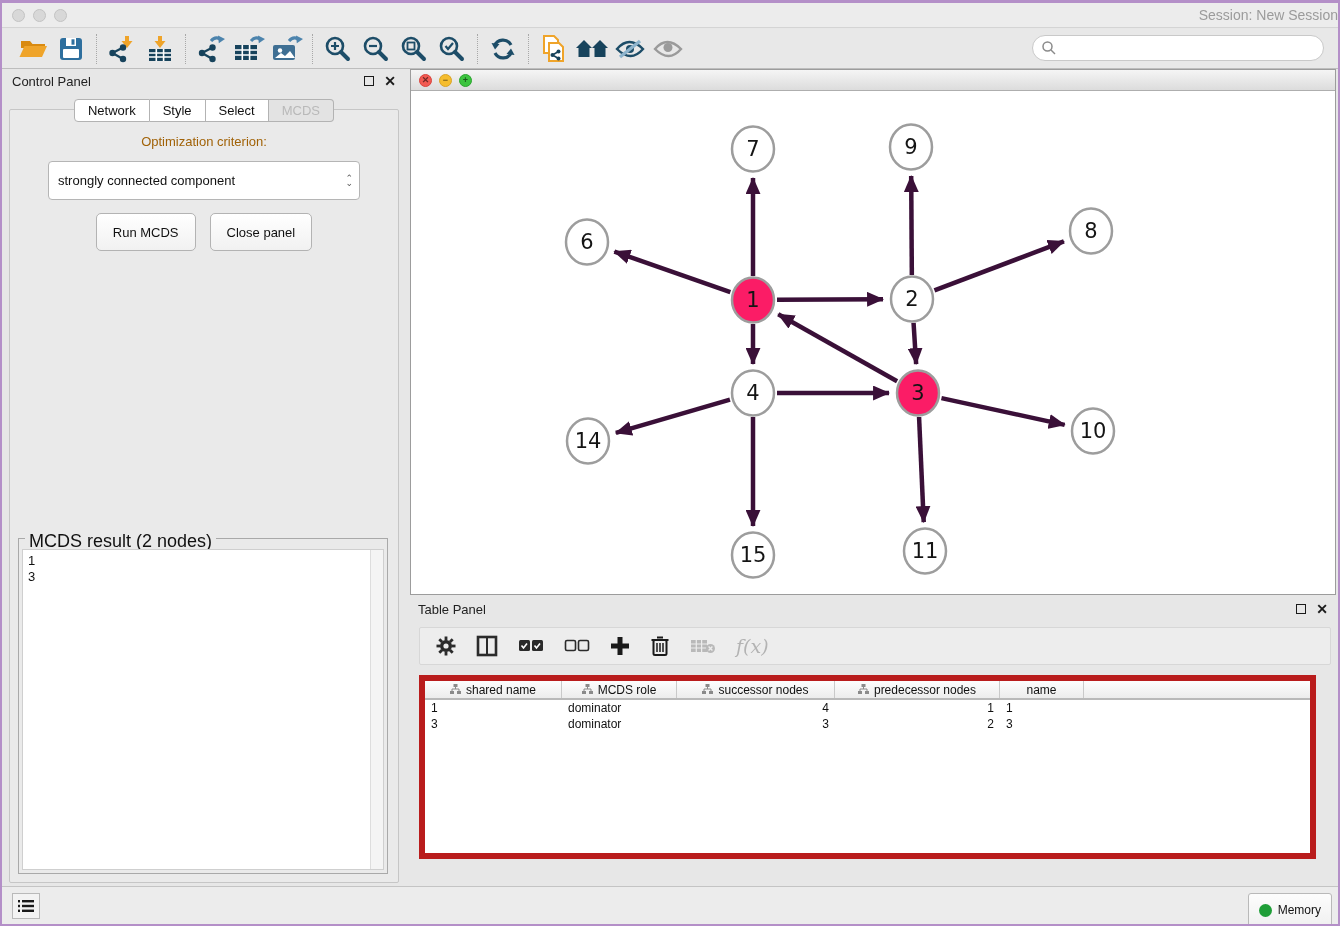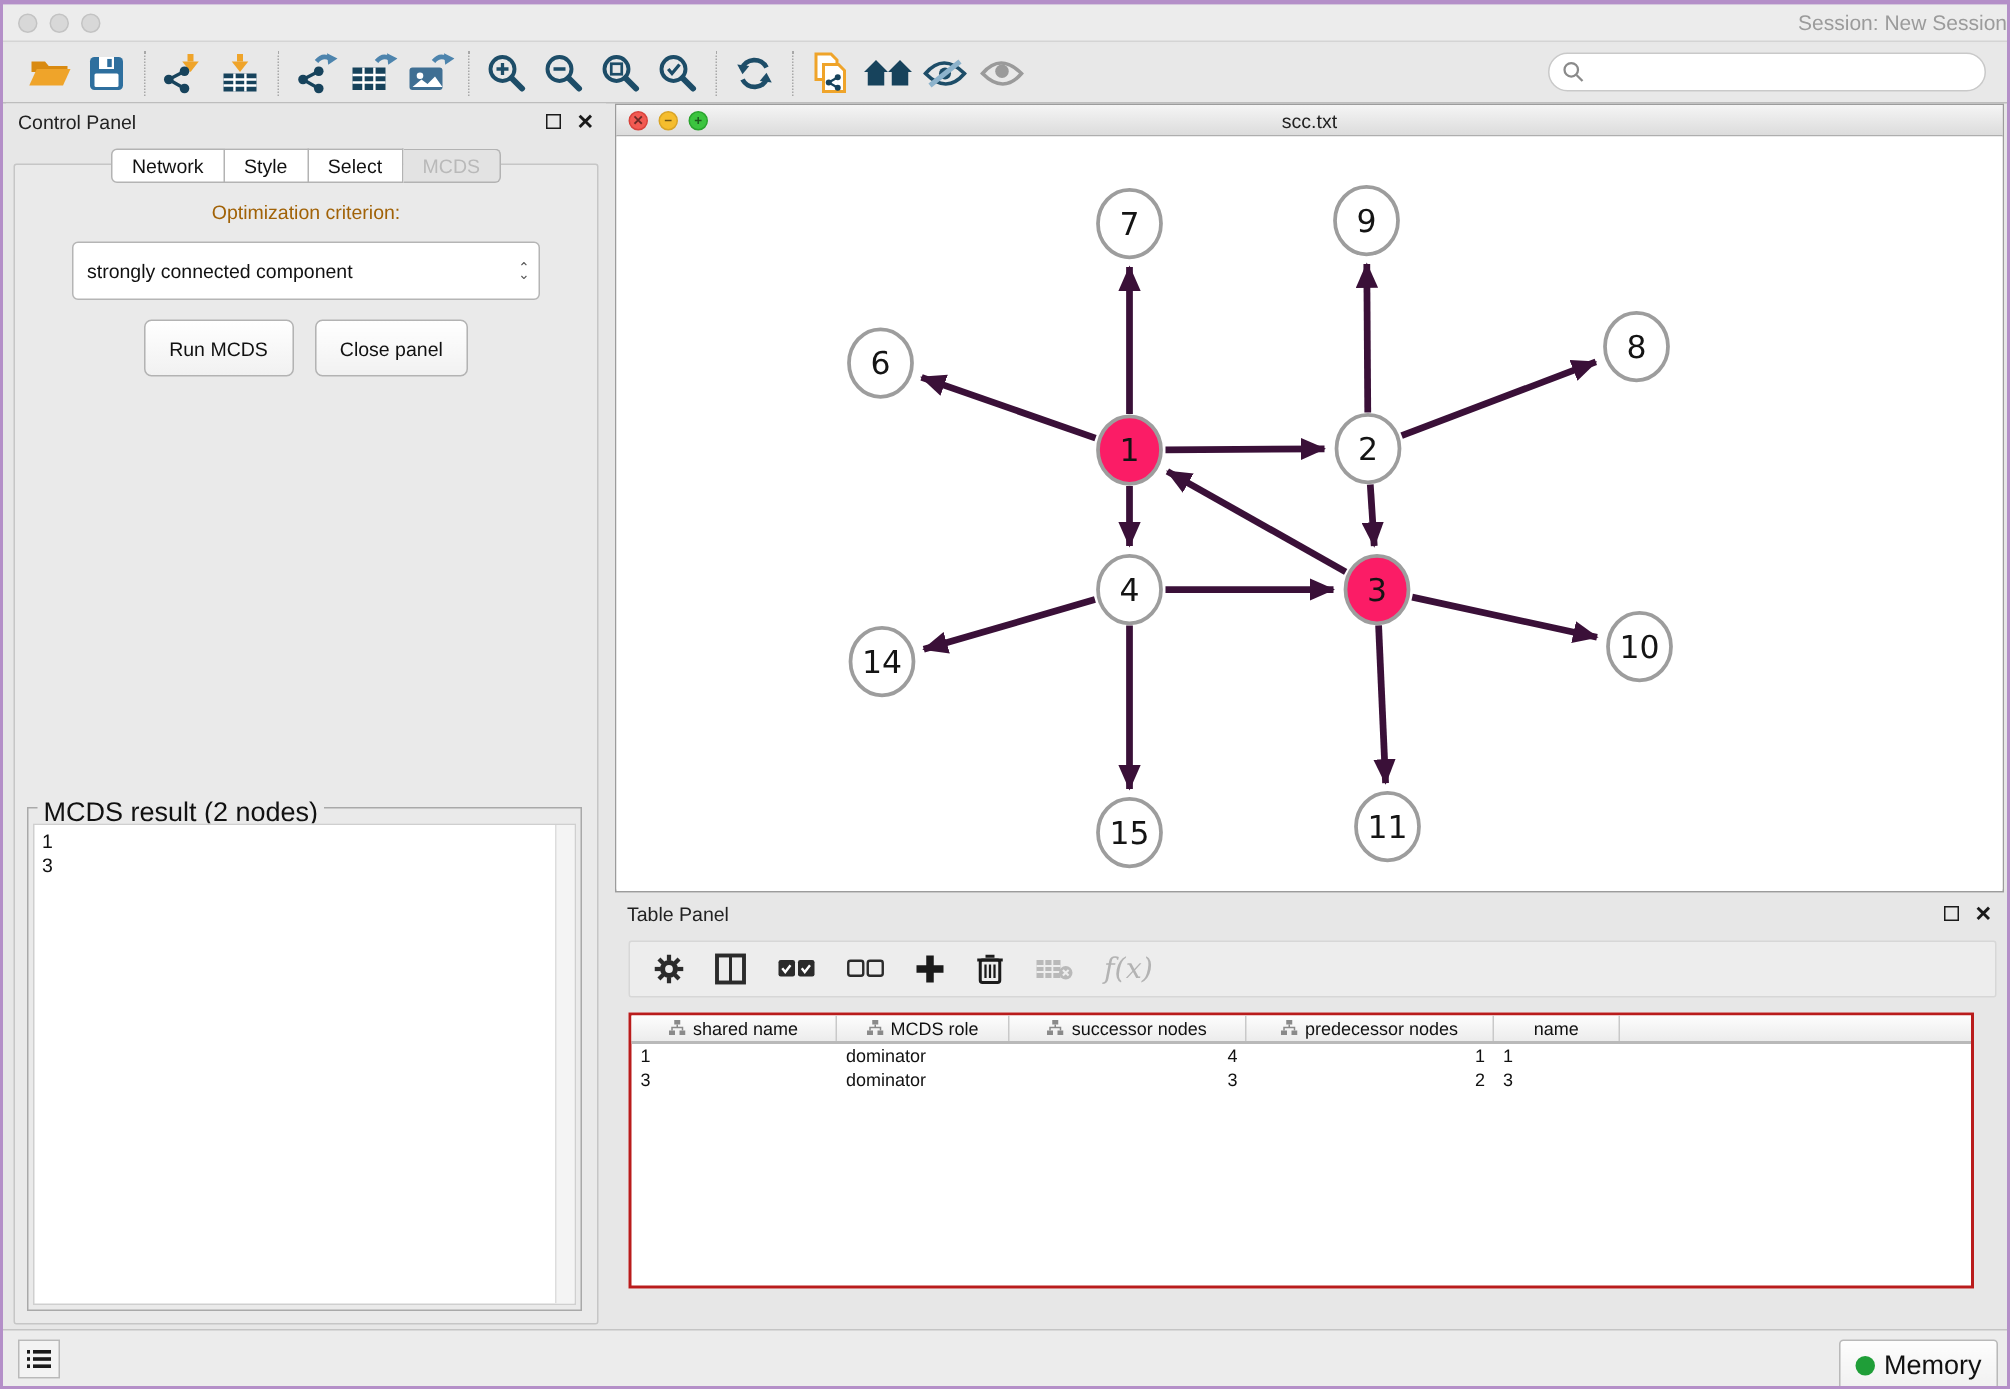--- a/index.html
+++ b/index.html
@@ -62,39 +62,39 @@
   .light.yel { background:#f5bd2e; border:1px solid #d9a426; }
   .light.green { background:#3cc43f; border:1px solid #2aa42e; }
   .nw-title { position:absolute; left:0; right:0; text-align:center; font-size:13px; color:#222; }
   .nw-canvas { position:relative; width:924px; height:502px; background:#fff; }
   
   .table-panel { position:absolute; left:408px; top:594px; width:926px; height:290px; background:#e7e7e7; }
   .tp-toolbar { position:absolute; left:9px; right:5px; top:30px; height:38px; background:#ededed;
     border:1px solid #d7d7d7; border-radius:2px; display:flex; align-items:center; gap:20px; padding-left:16px; }
   .tp-icon { display:flex; align-items:center; justify-content:center; cursor:pointer; }
   .fx-label { font-family:"DejaVu Serif", serif; font-style:italic; font-size:19px; color:#b3b3b3; }
-  .tp-table { position:absolute; left:9px; right:20px; top:78px; height:184px; background:#fff; border:2px solid #b91c1c; }
+  .tp-table { position:absolute; left:9px; right:20px; top:78px; height:184px; background:#fff; border:6px solid #b91c1c; }
   .thead { display:flex; height:19px; background:linear-gradient(#fdfdfd,#ececec); border-bottom:2px solid #b9b9b9; }
   .th { display:flex; align-items:center; gap:5px; font-size:12px; color:#111; justify-content:center;
     border-right:1px solid #c9c9c9; }
   .th:last-child { border-right:none; }
   .trow { display:flex; height:16px; font-size:12px; color:#111; }
   .td { padding:1px 6px; overflow:hidden; }
   .td.num { text-align:right; }
   .tp-tabs { position:absolute; left:0; right:0; top:268px; display:flex; justify-content:center; }
   .tp-tab { font-size:13px; padding:3px 13px; background:#fff; border:1px solid #b3b3b3; border-left:none; color:#111; cursor:pointer; }
   .tp-tab.sel { background:#dcdcdc; color:#b0b0b0; border-left:1px solid #b3b3b3; border-radius:4px 0 0 4px; }
   .tp-tab:last-child { border-radius:0 4px 4px 0; }
   
   .statusbar { position:absolute; left:0; right:0; bottom:0; height:38px; background:#ececec; border-top:1px solid #c4c4c4; }
   .list-btn { position:absolute; left:10px; top:6px; width:28px; height:26px; background:#f3f3f3;
     border:1px solid #b9b9b9; display:flex; align-items:center; justify-content:center; cursor:pointer; }
   .memory-btn { position:absolute; right:6px; top:6px; height:34px; padding:0 10px;
     background:linear-gradient(#fdfdfd,#f0f0f0); border:1px solid #b9b9b9; border-radius:3px;
-    display:flex; align-items:center; gap:6px; font-size:18px; color:#111; cursor:pointer; }
+    display:flex; align-items:center; gap:6px; font-size:12px; color:#111; cursor:pointer; }
   .mem-dot { width:13px; height:13px; border-radius:50%; background:#1f9e38; }
   svg { display:block; }
 </style>
 </head>
 <body>
 
 <div class="screen">
 
   <div class="titlebar">
     <div class="win-title">Session: New Session</div>
@@ -279,21 +279,20 @@
           <div class="result-text">1
 3</div>
           <div class="result-scroll"></div>
         </div>
       </div>
     </div>
   </div>
 
   <div class="network-window">
     <div class="nw-titlebar">
-      <div class="nw-title">scc.txt</div>
       <div class="nw-lights">
         <div class="light red">✕</div>
         <div class="light yel">−</div>
         <div class="light green">+</div>
       </div>
     </div>
     <div class="nw-canvas">
       <svg id="graph-svg" width="924" height="502">
           <defs>
             <marker id="arrow" viewBox="0 0 16 14" refX="15" refY="7" markerWidth="17" markerHeight="15" markerUnits="userSpaceOnUse" orient="auto">

